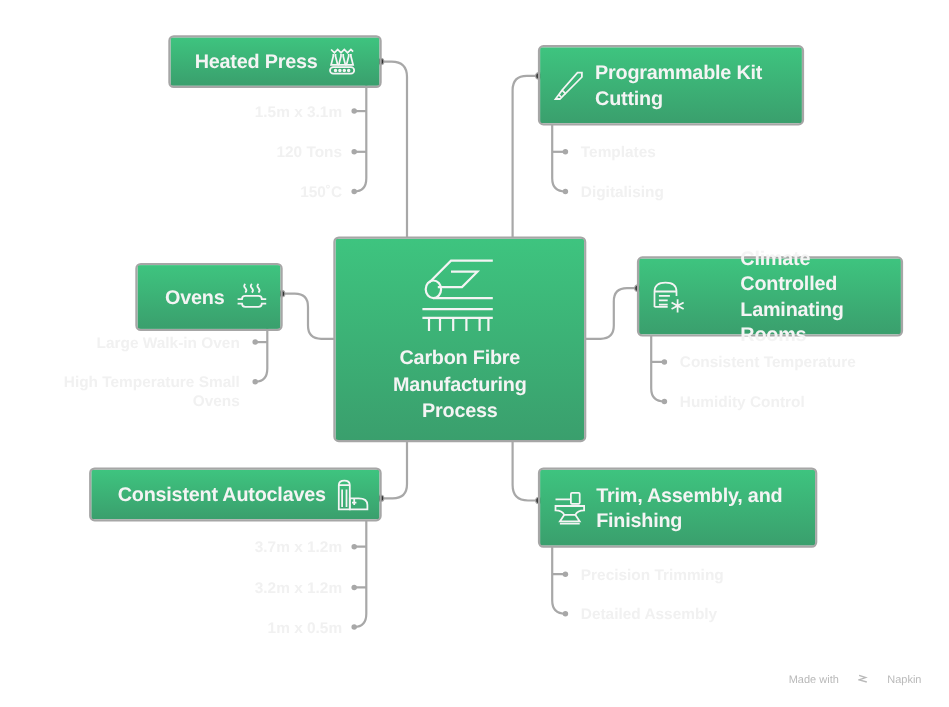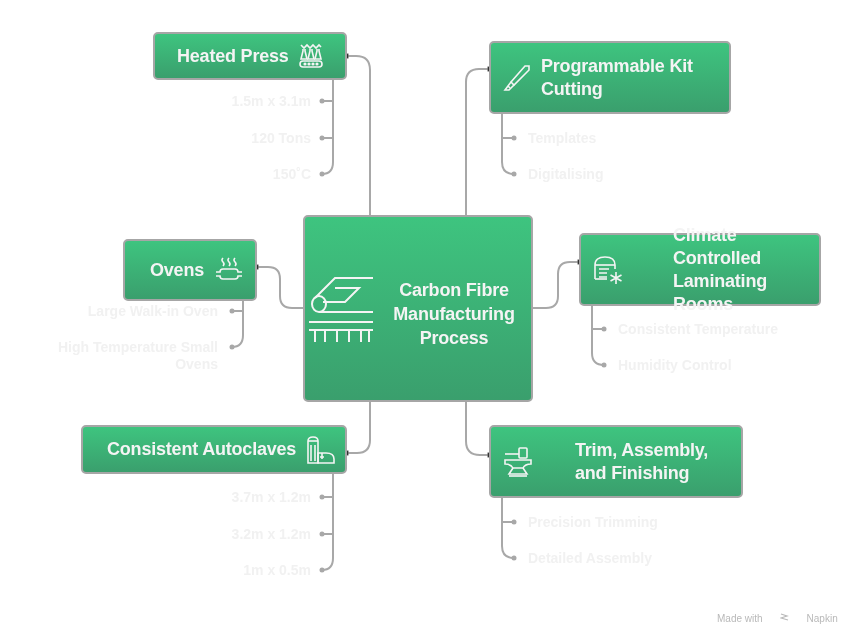--- a/index.html
+++ b/index.html
@@ -11,21 +11,21 @@
       background: linear-gradient(180deg, #3ec47f 0%, #3a9f6d 100%);
       border: 2px solid #a6a6a6; border-radius: 5px;
       color: #f4f4f4; font-weight: bold; font-size: 18px; line-height: 23px;
       display: flex; align-items: center;
     }
     .node .icon { flex: 0 0 auto; display: flex; align-items: center; justify-content: center; }
     .node .label { letter-spacing: -0.2px; }
     .leaf { position: absolute; font-size: 14px; font-weight: bold; color: #f1f1f1; line-height: 17px; white-space: nowrap; }
     .leaf.right { text-align: right; }
     .leaf.left { text-align: left; }
-    .center-node { flex-direction: row; justify-content: center; text-align: center; }
+    .center-node { flex-direction: column; justify-content: center; text-align: center; }
     .center-node .label { font-size: 18px; line-height: 24px; margin-top: 10px; }
     .footer { position: absolute; left: 717px; top: 612px; font-size: 10px; color: #b9b9b9; display: flex; align-items: center; gap: 17px; }
   </style>
 </head>
 <body>
 
 <svg class="connectors" viewBox="0 0 863 643">
   <g fill="none" stroke="#a8a8a8" stroke-width="2">
 
     <path d="M370 216 V70 Q370 56 356 56 H346"></path>
@@ -183,21 +183,21 @@
 <div class="node" style="left:489px; top:425px; width:254px; height:73px; padding-left:12px;">
   <span class="icon" style="margin-right:9px;">
     <svg width="30" height="32" viewBox="0 0 30 32" fill="none" stroke="#f4f4f4" stroke-width="1.6">
       <path d="M2 8 H16"></path>
       <rect x="16" y="2" width="8" height="10" rx="1"></rect>
       <path d="M2 14 H28 V18 Q22 18 20 22 H10 Q8 18 2 18 Z"></path>
       <path d="M10 22 L6 28 H24 L20 22"></path>
       <path d="M6 30 H24"></path>
     </svg>
   </span>
-  <span class="label" style="width:190px;margin-left:33px;">Trim, Assembly, and Finishing</span>
+  <span class="label" style="width:190px;">Trim, Assembly, and Finishing</span>
 </div>
 <div class="leaf left" style="left:528px; top:514px;">Precision Trimming</div>
 <div class="leaf left" style="left:528px; top:550px;">Detailed Assembly</div>
 
 <div class="footer">
   <span>Made with</span>
   <span>
     <svg width="10" height="10" viewBox="0 0 10 10" fill="none" stroke="#b9b9b9" stroke-width="1.2">
       <path d="M1 2 L7 4 L1 6 L8 8"></path>
     </svg>

